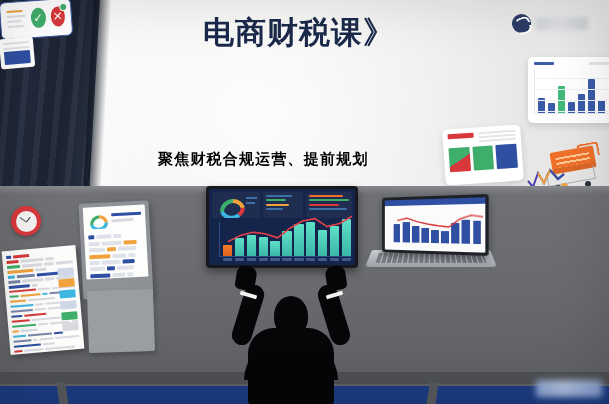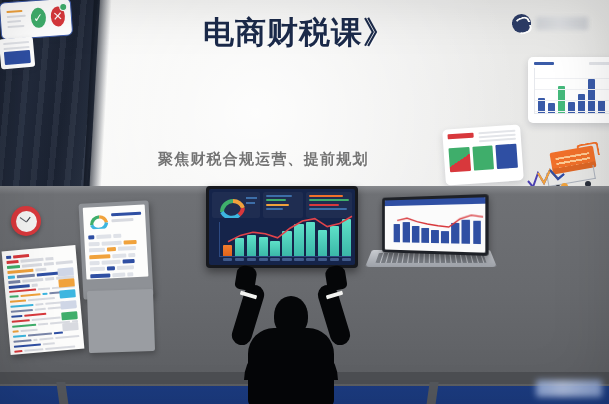--- a/index.html
+++ b/index.html
@@ -34,21 +34,21 @@
     font-size:31px;white-space:nowrap;
     text-shadow:1px 1px 0 rgba(255,255,255,.65);}
   .t-line.l1{padding-right:36px;}
   .t-line.l2{padding-left:52px;margin-top:3px;}
 
   .badge{position:absolute;left:152px;top:117px;
     background:linear-gradient(100deg,#1e2f52,#2d4472 60%,#24365c);
     color:#fff;font-size:13.5px;font-weight:bold;letter-spacing:.6px;
     padding:5px 15px 6px;border-radius:14px;white-space:nowrap;
     box-shadow:0 2px 3px rgba(0,0,0,.18);}
-  .sub2{position:absolute;left:158px;top:150px;color:#737373;
+  .sub2{position:absolute;left:158px;top:150px;color:#000000;
     font-size:15px;font-weight:bold;letter-spacing:1.2px;white-space:nowrap;
     text-shadow:1px 1px 0 rgba(255,255,255,.6);}
 
   
   .brand{position:absolute;left:512px;top:14px;display:flex;align-items:center;gap:5px;}
   .brand-mark{width:19px;height:19px;border-radius:50%;
     background:#2c3c66;position:relative;}
   .brand-mark:before{content:"";position:absolute;left:4px;top:3px;width:11px;height:13px;
     border:2.4px solid #fff;border-radius:6px 6px 6px 6px;border-left-color:transparent;
     transform:rotate(-18deg);}

